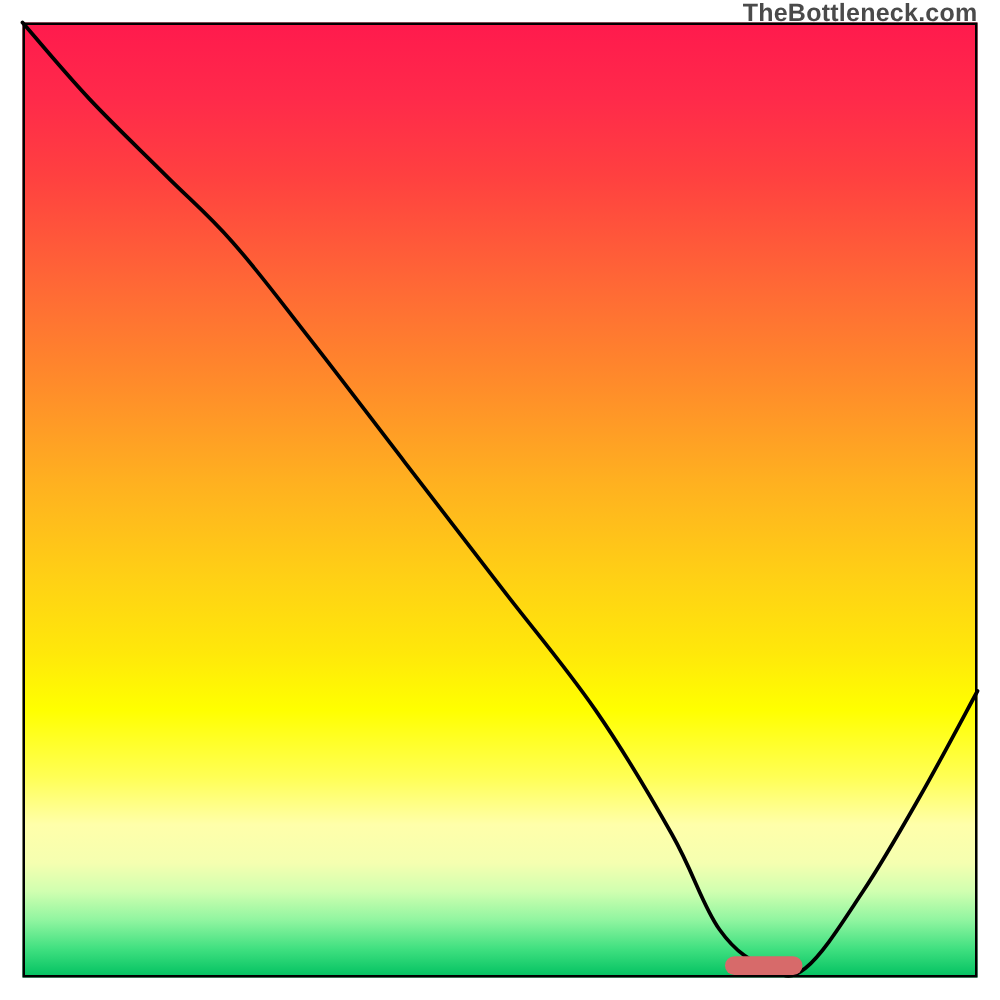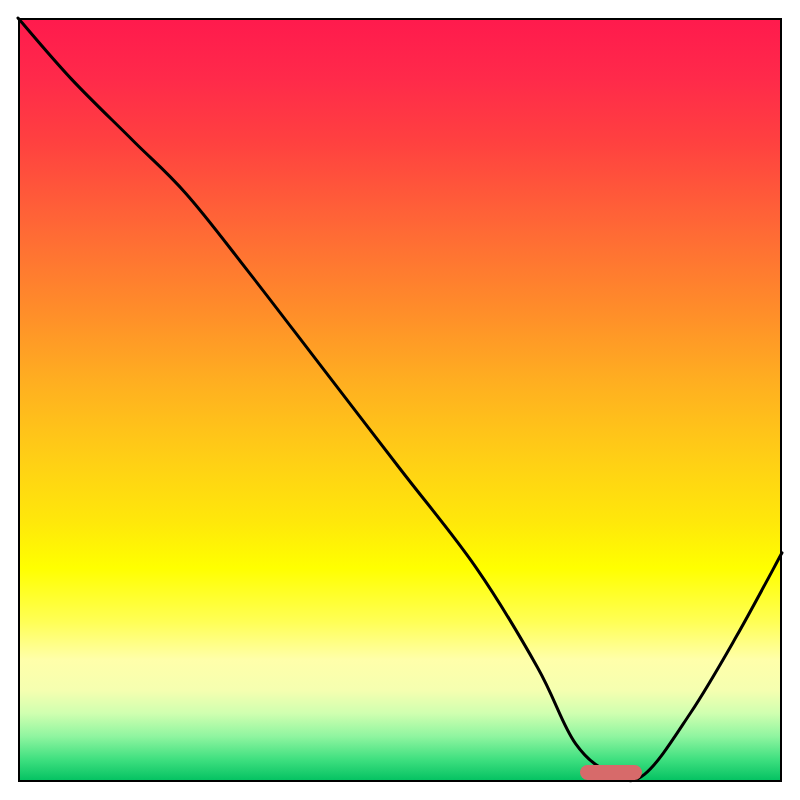--- a/index.html
+++ b/index.html
@@ -75,13 +75,14 @@
   <div class="gradient"></div>
 
   <svg class="curve" viewBox="0 0 764 764" preserveAspectRatio="none">
     <path id="curve-path" fill="none" stroke="#000" stroke-width="3" stroke-linecap="round" stroke-linejoin="round" d="M 0 0 C 9.6264 11.0016, 32.852000000000004 39.116800000000005, 53.480000000000004 61.120000000000005 C 74.108 83.1232, 93.972 101.61200000000001, 114.6 122.24000000000001 C 135.228 142.86800000000002, 147.45200000000003 152.34160000000003, 168.08 175.72000000000003 C 188.708 199.09840000000003, 204.44639999999998 220.49039999999997, 229.2 252.11999999999995 C 253.9536 283.74959999999993, 278.096 315.6848, 305.6 351.44 C 333.10400000000004 387.1952, 354.496 415.0048, 382 450.76 C 409.504 486.5152, 433.64639999999997 514.3248, 458.4 550.0799999999999 C 483.1536 585.8351999999999, 501.64239999999995 617.7704, 519.52 649.4 C 537.3976 681.0296, 543.968 706.5472, 557.72 725.8 C 571.4720000000001 745.0527999999999, 583.5432000000001 750.8592, 595.9200000000001 756.36 C 608.2968000000001 761.8608, 612.7280000000001 767.3616000000001, 626.48 756.36 C 640.232 745.3584, 655.8176000000001 719.9936, 672.32 695.24 C 688.8224 670.4864, 701.6576 647.7192, 718.16 618.84 C 734.6623999999999 589.9608000000001, 755.7488 549.9272, 764 534.8"></path>
   </svg>
 
   <div class="marker" id="marker" style="left: 580px; top: 765px;"></div>
 
   <div class="border"></div>
 
+  <div class="watermark">TheBottleneck.com</div>
 </div>
 
 </body></html>

